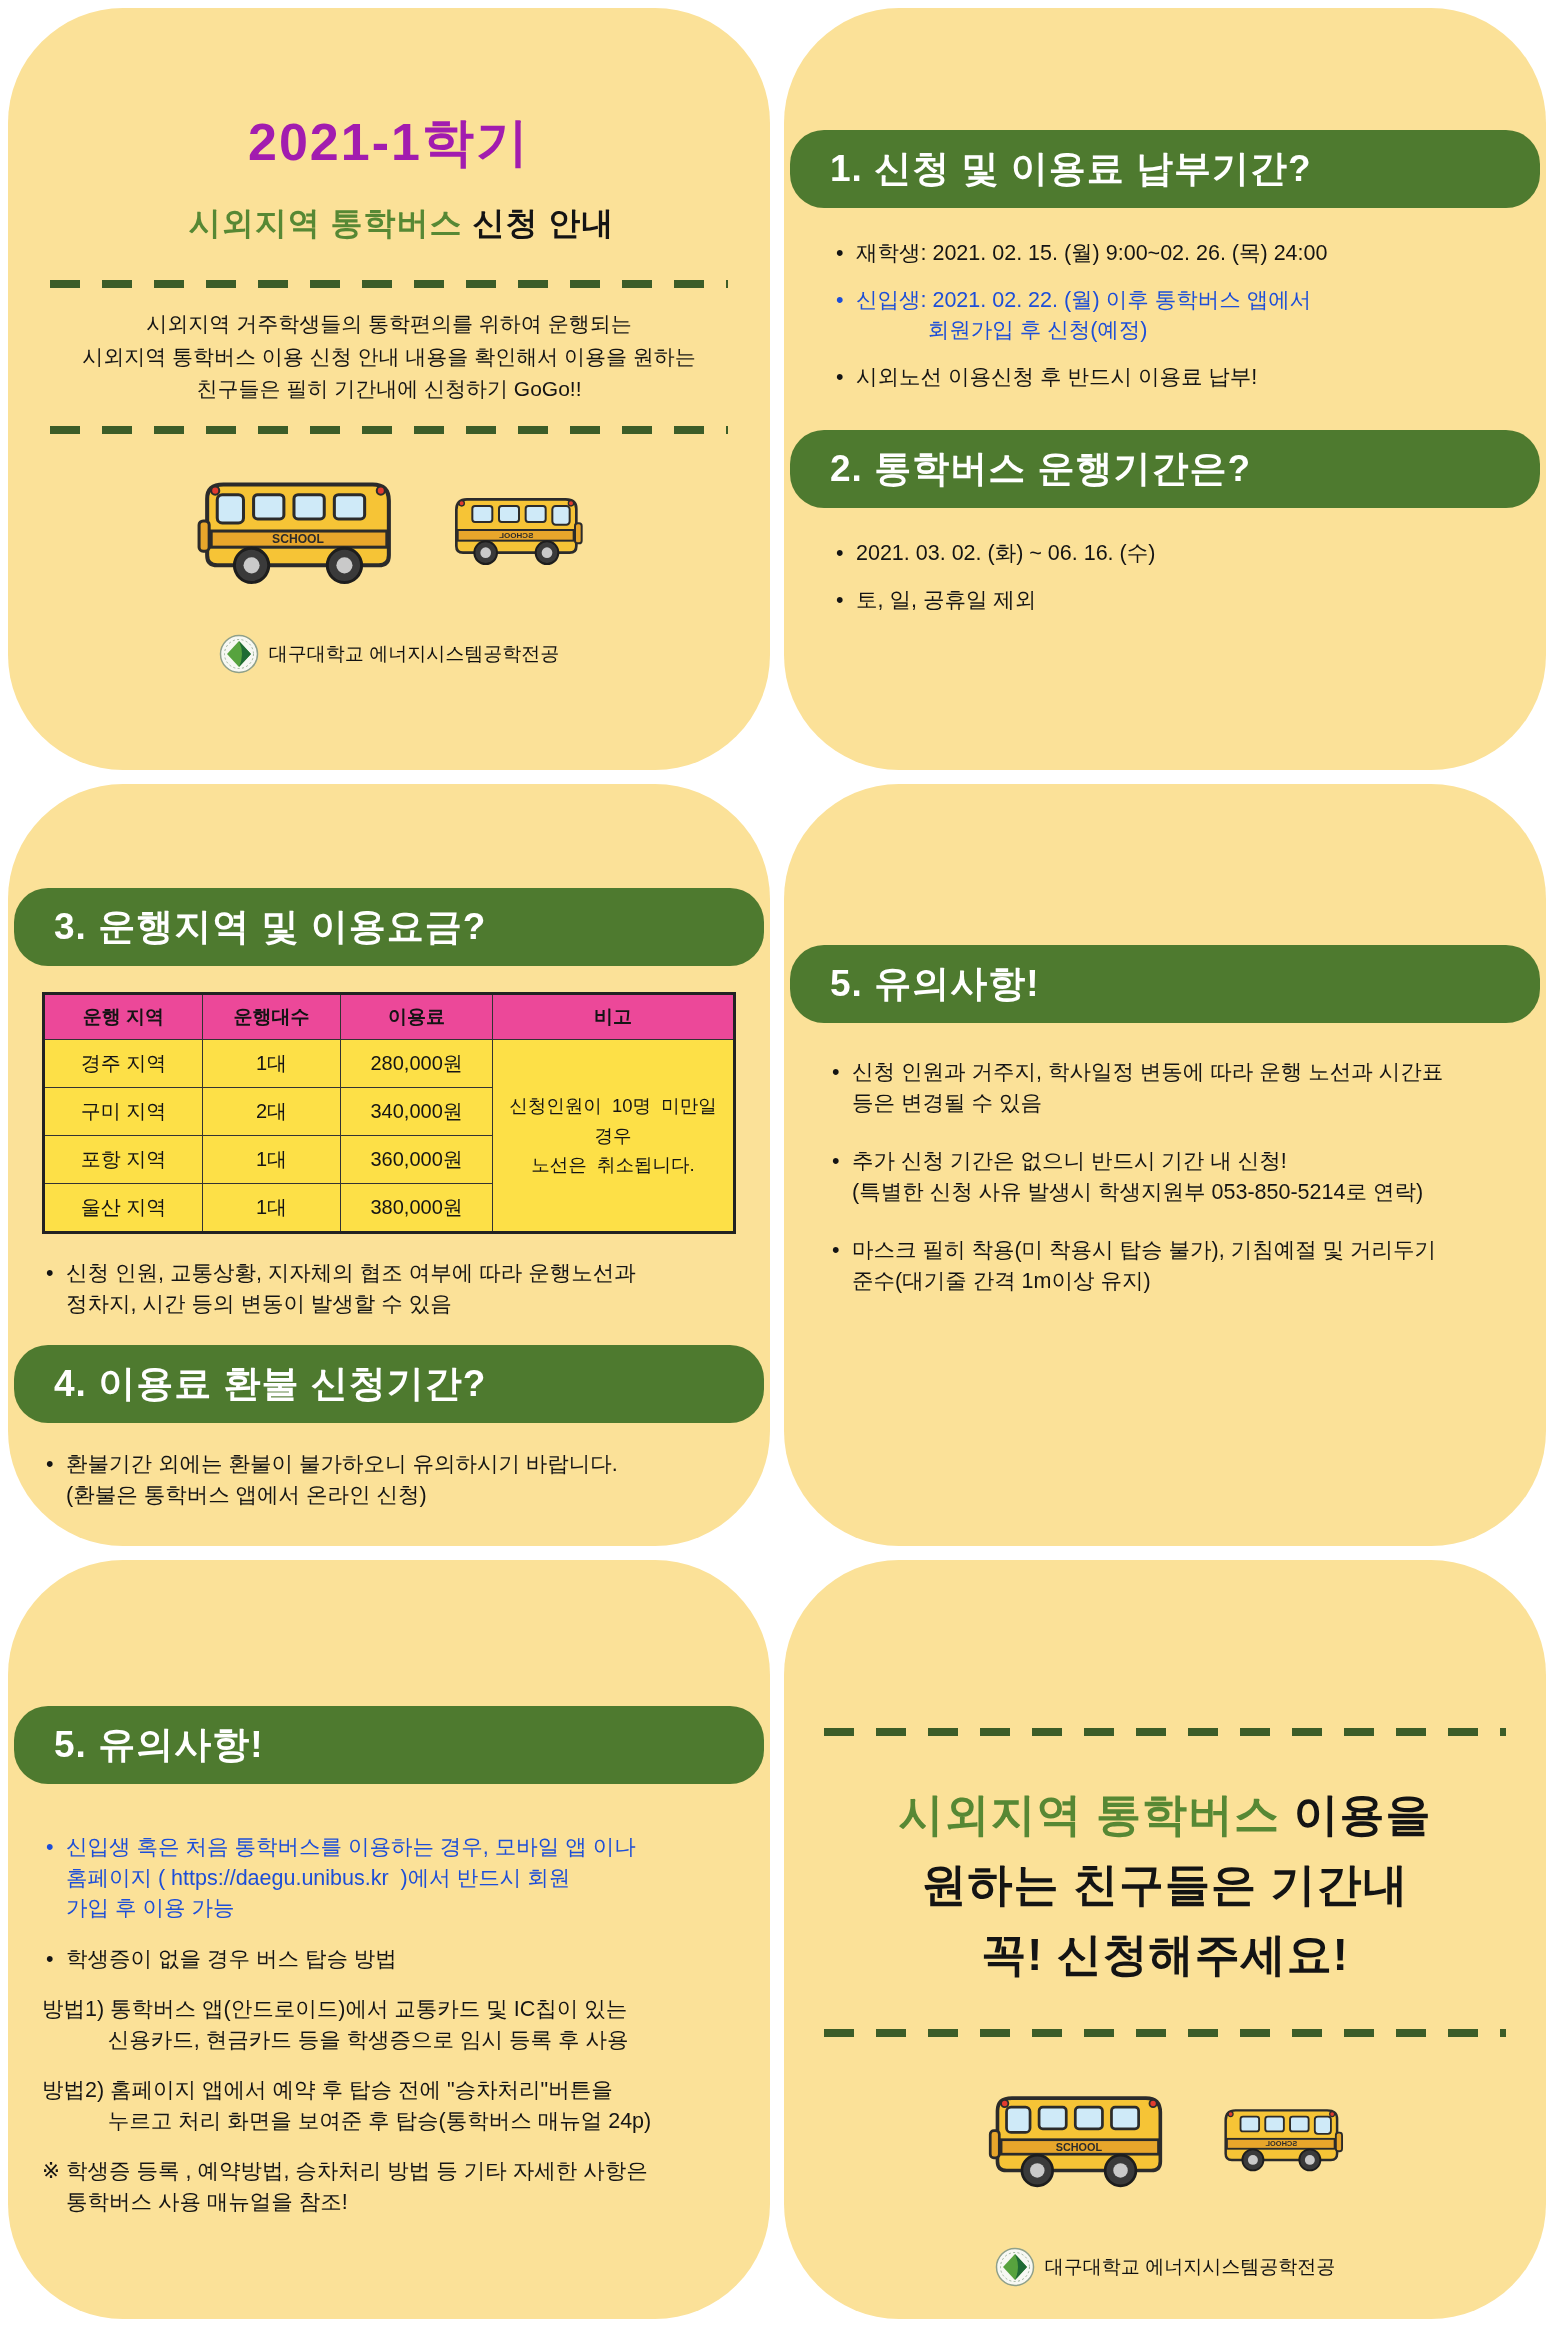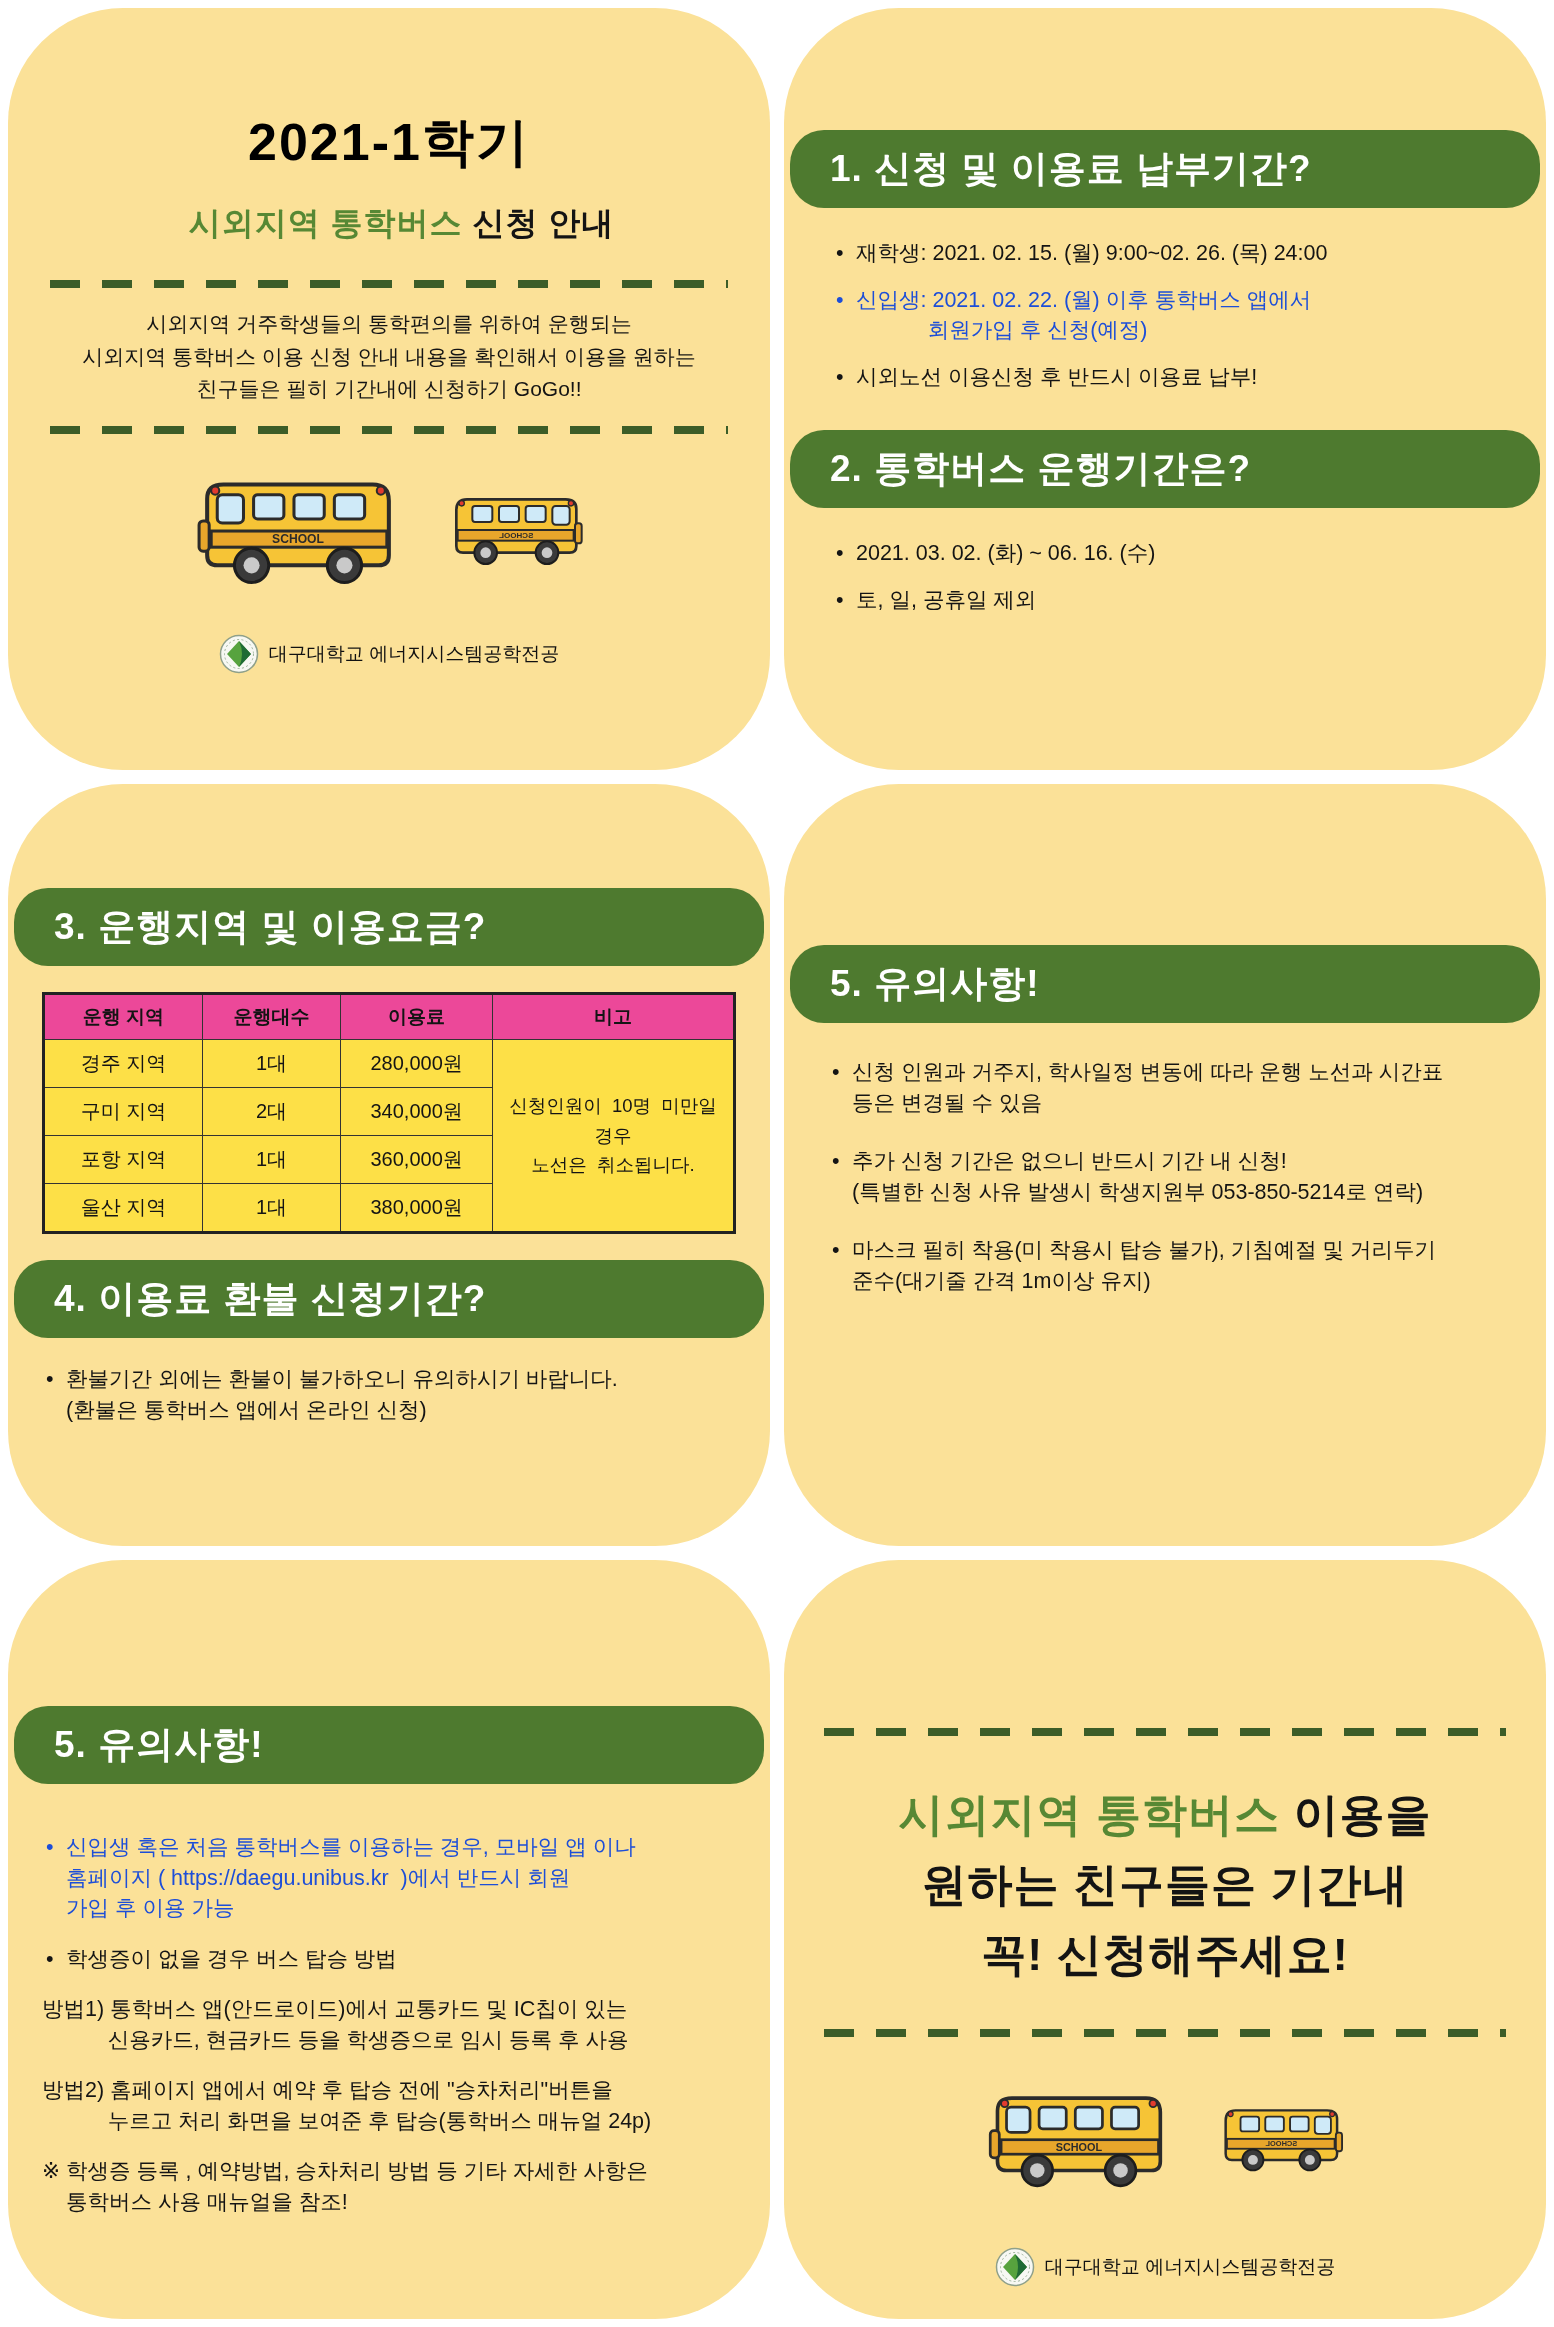--- a/index.html
+++ b/index.html
@@ -16,21 +16,21 @@
   .dash{height:8px;background:repeating-linear-gradient(90deg,#3C5D28 0 30px,transparent 30px 52px);}
 
   
   .bullet{position:relative;padding-left:24px;font-size:21.5px;line-height:1.42;white-space:pre-wrap;margin-bottom:16px;}
   .bullet::before{content:"\2022";position:absolute;left:4px;top:0;font-size:21.5px;}
   .red{color:#1d4ed8;}
   .plain{font-size:21.5px;line-height:1.42;white-space:pre-wrap;margin-bottom:16px;}
 
   
   .p1{text-align:center;padding-top:100px;}
-  .p1 .t1{font-size:52px;font-weight:800;color:#000000;letter-spacing:2px;}
+  .p1 .t1{font-size:52px;font-weight:800;color:#a21caf;letter-spacing:2px;}
   .p1 .t2{font-size:32px;font-weight:800;margin-top:24px;letter-spacing:1px;padding-left:25px;}
   .p1 .green{color:#578834;}
   .p1 .dash{margin:34px 42px 0 42px;}
   .p1 .intro{font-size:21px;line-height:1.55;margin-top:20px;white-space:pre-wrap;}
   .p1 .dash2{margin:20px 42px 0 42px;}
   .buses{display:flex;justify-content:center;align-items:center;gap:44px;margin-top:34px;}
   .logo-row{display:flex;justify-content:center;align-items:center;gap:10px;margin-top:42px;}
   .logo-row .ltxt{font-size:19px;color:#111;}
 
   
@@ -176,20 +176,24 @@
           <td>1대</td>
           <td>360,000원</td>
         </tr>
         <tr>
           <td>울산 지역</td>
           <td>1대</td>
           <td>380,000원</td>
         </tr>
       </tbody>
     </table>
+    <div class="after">
+      <div class="bullet">신청 인원, 교통상황, 지자체의 협조 여부에 따라 운행노선과
+정차지, 시간 등의 변동이 발생할 수 있음</div>
+    </div>
     <div class="hdr hdr4">4. 이용료 환불 신청기간?</div>
     <div class="s4">
       <div class="bullet">환불기간 외에는 환불이 불가하오니 유의하시기 바랍니다.
 (환불은 통학버스 앱에서 온라인 신청)</div>
     </div>
   </div>
 
   <div class="card p4">
     <div class="hdr">5. 유의사항!</div>
     <div class="content">

